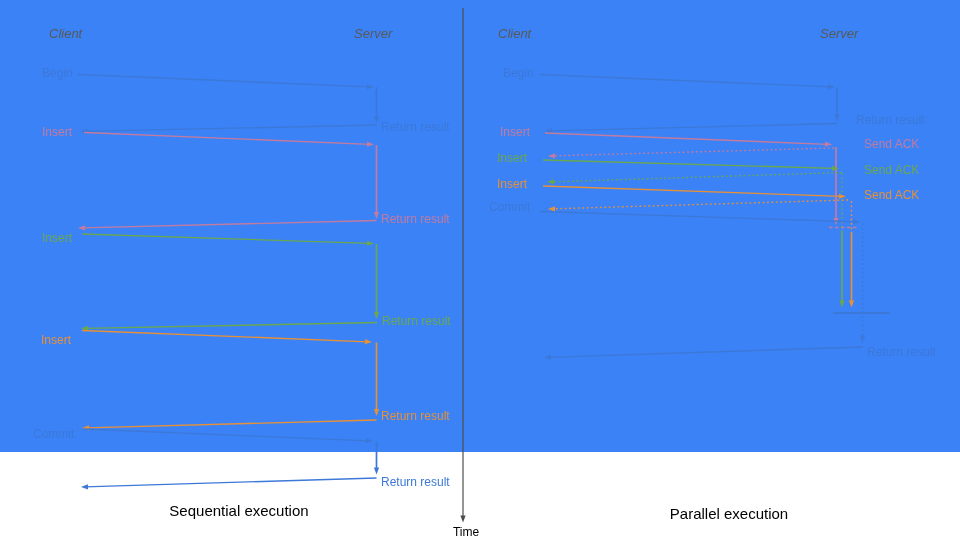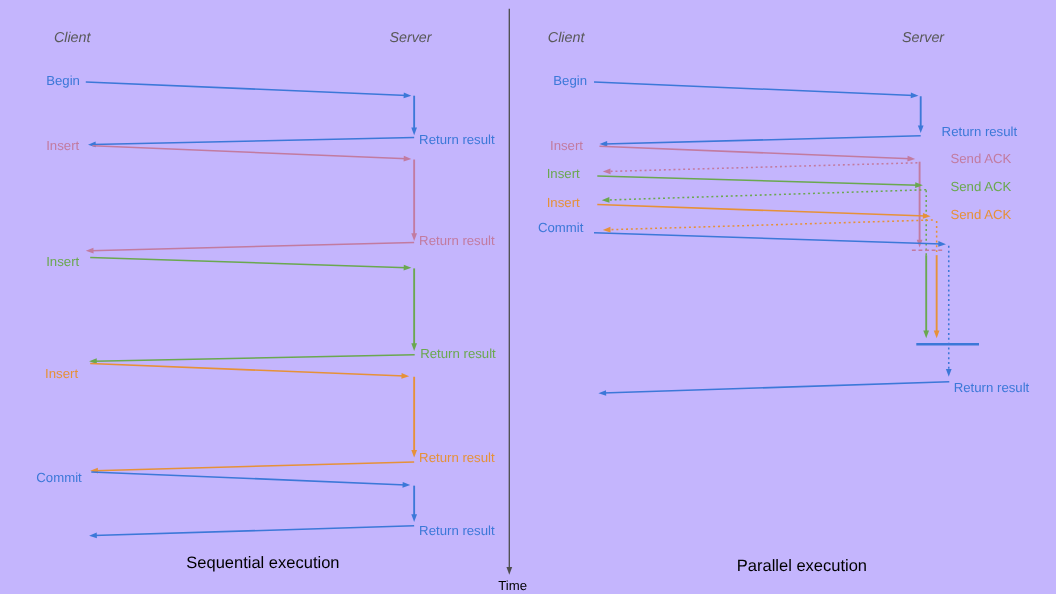--- a/index.html
+++ b/index.html
@@ -7,22 +7,22 @@
     padding: 0;
     background: #ffffff;
     width: 960px;
     height: 540px;
     overflow: hidden;
     font-family: "Liberation Sans", sans-serif;
   }
   .stage {
     position: relative;
     width: 960px;
-    height: 540px;
-    background: #c4b5fd;
+    height: 452px;
+    background: #3b82f6;
   }
   svg text {
     font-family: "Liberation Sans", sans-serif;
   }
 </style>
 </head>
 <body>
 
 <div class="stage">
   <svg width="960" height="540" viewBox="0 0 960 540" xmlns="http://www.w3.org/2000/svg">

